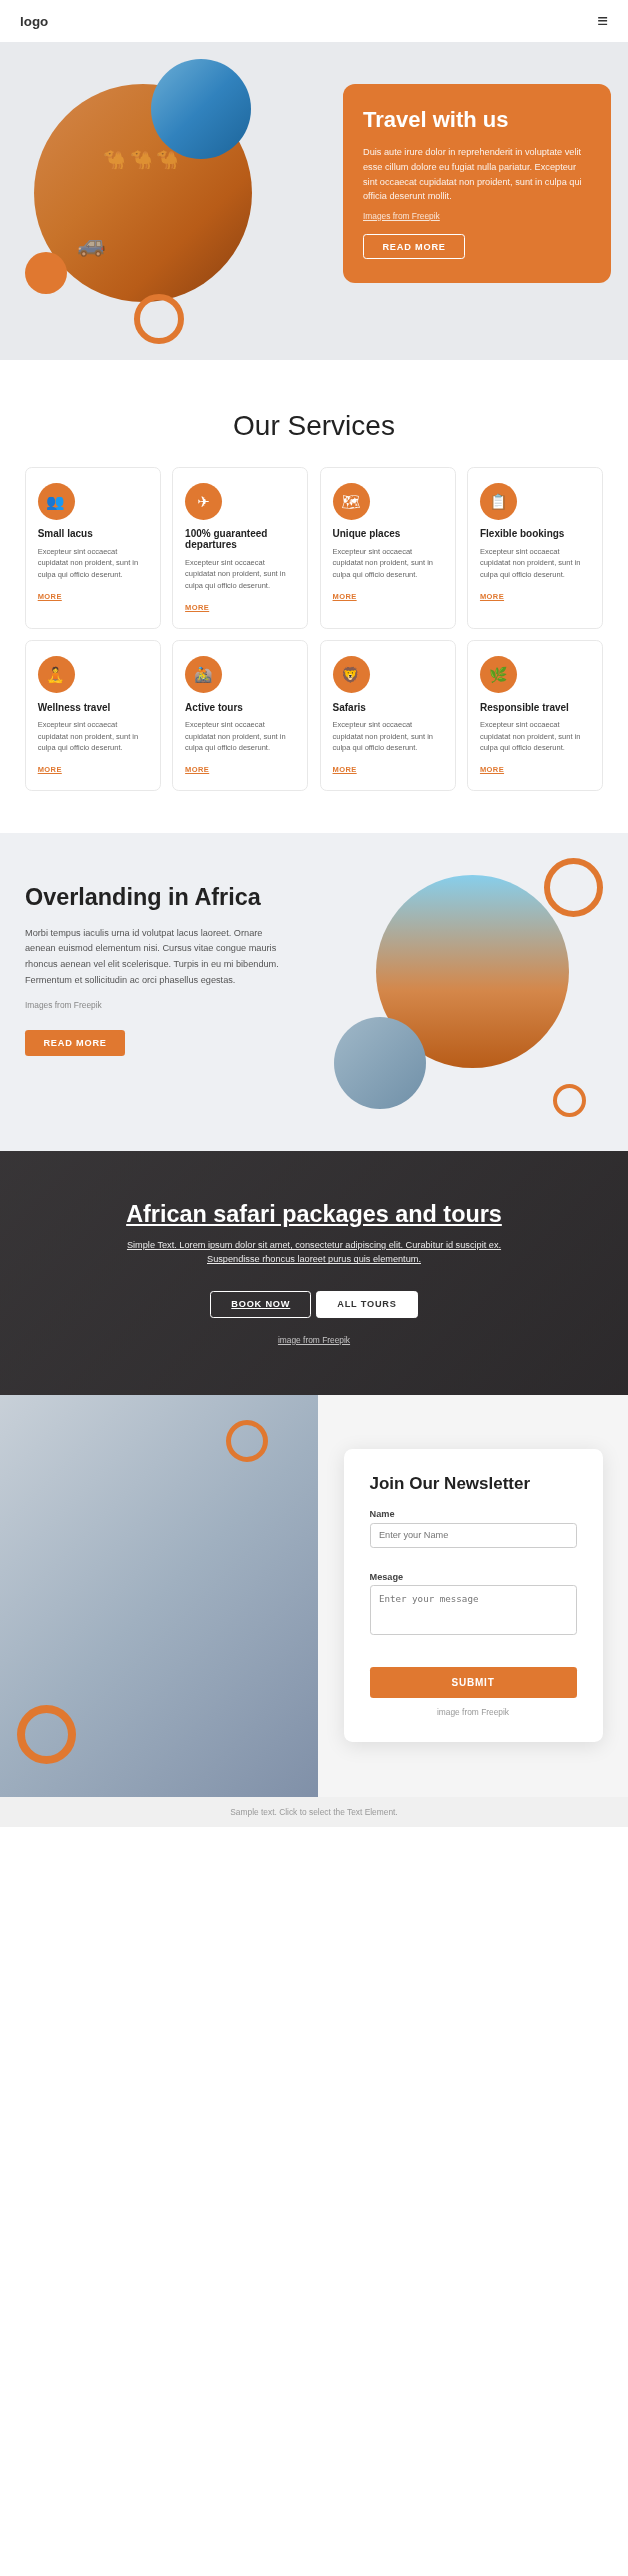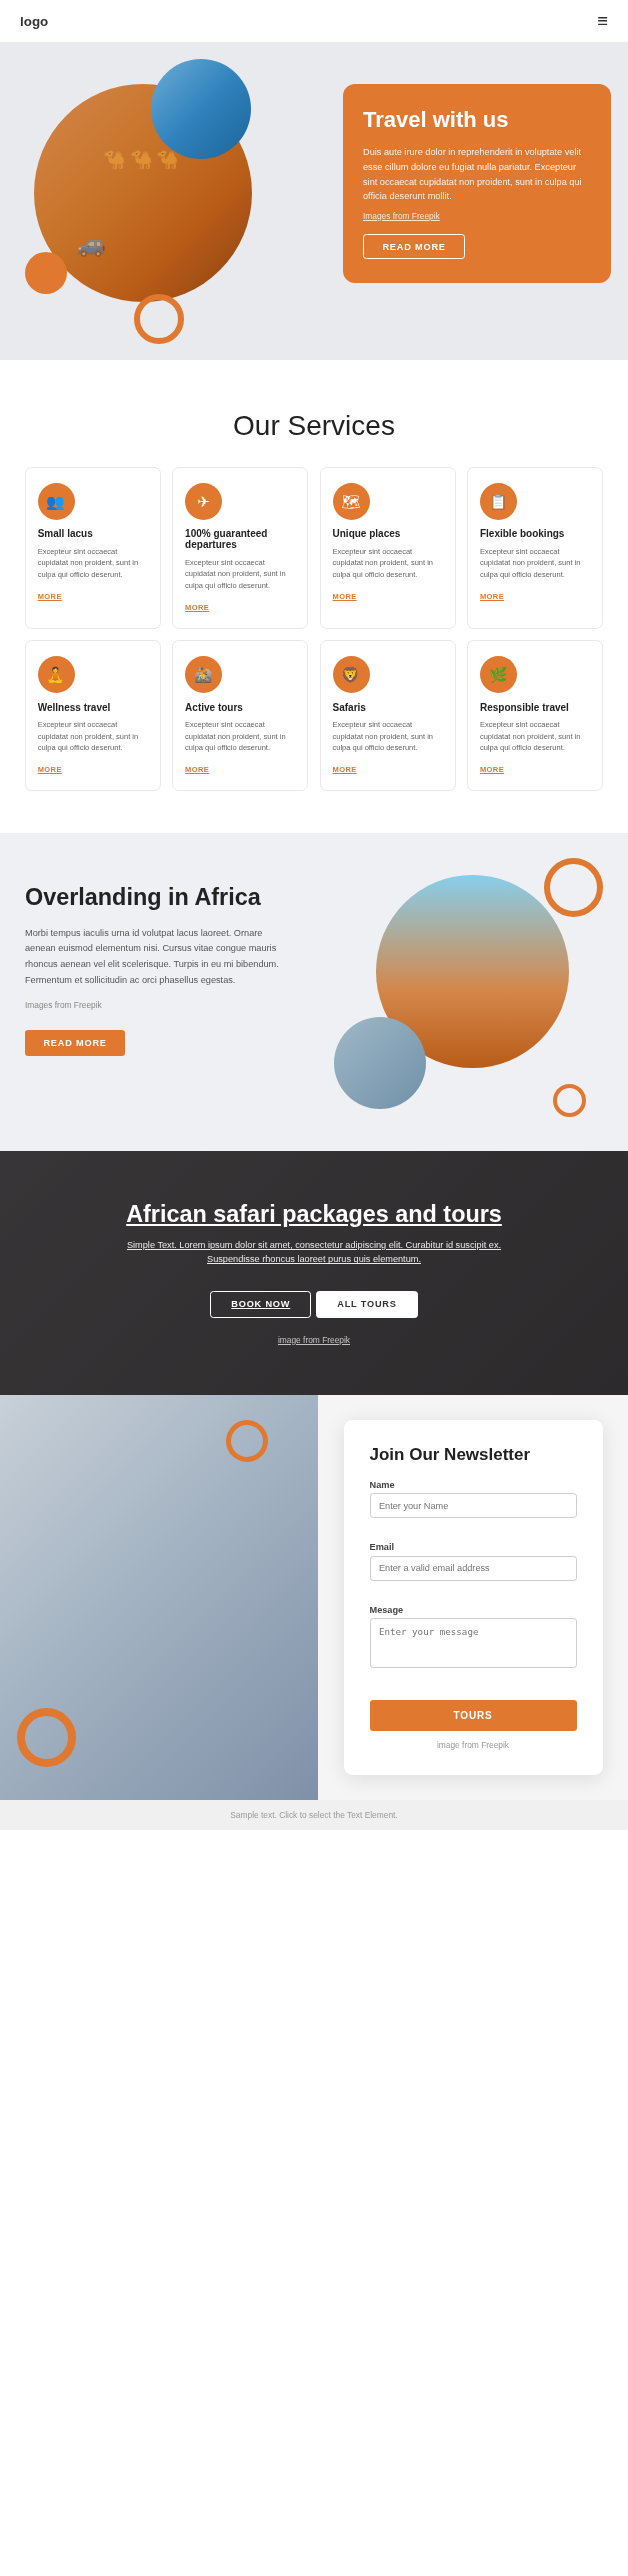--- a/index.html
+++ b/index.html
@@ -592,28 +592,24 @@
     <div class="nl-circle-small-orange"></div>
   </div>
   <div class="newsletter-form-side">
     <div class="newsletter-card">
       <h2>Join Our Newsletter</h2>
       <div class="form-group">
         <label>Name</label>
         <input type="text" placeholder="Enter your Name" style="">
       </div>
       <div class="form-group">
-        <label>Email</label>
-        <input type="email" placeholder="Enter a valid email address" style="">
-      </div>
-      <div class="form-group">
         <label>Mesage</label>
         <textarea placeholder="Enter your message" style=""></textarea>
       </div>
-      <button class="submit-btn">TOURS</button>
+      <button class="submit-btn">SUBMIT</button>
       <div class="nl-img-credit">image from Freepik</div>
     </div>
   </div>
 </section>
 
 <footer class="footer-note">
   <span>Sample text. Click to select the Text Element.</span>
 </footer>
 
 

